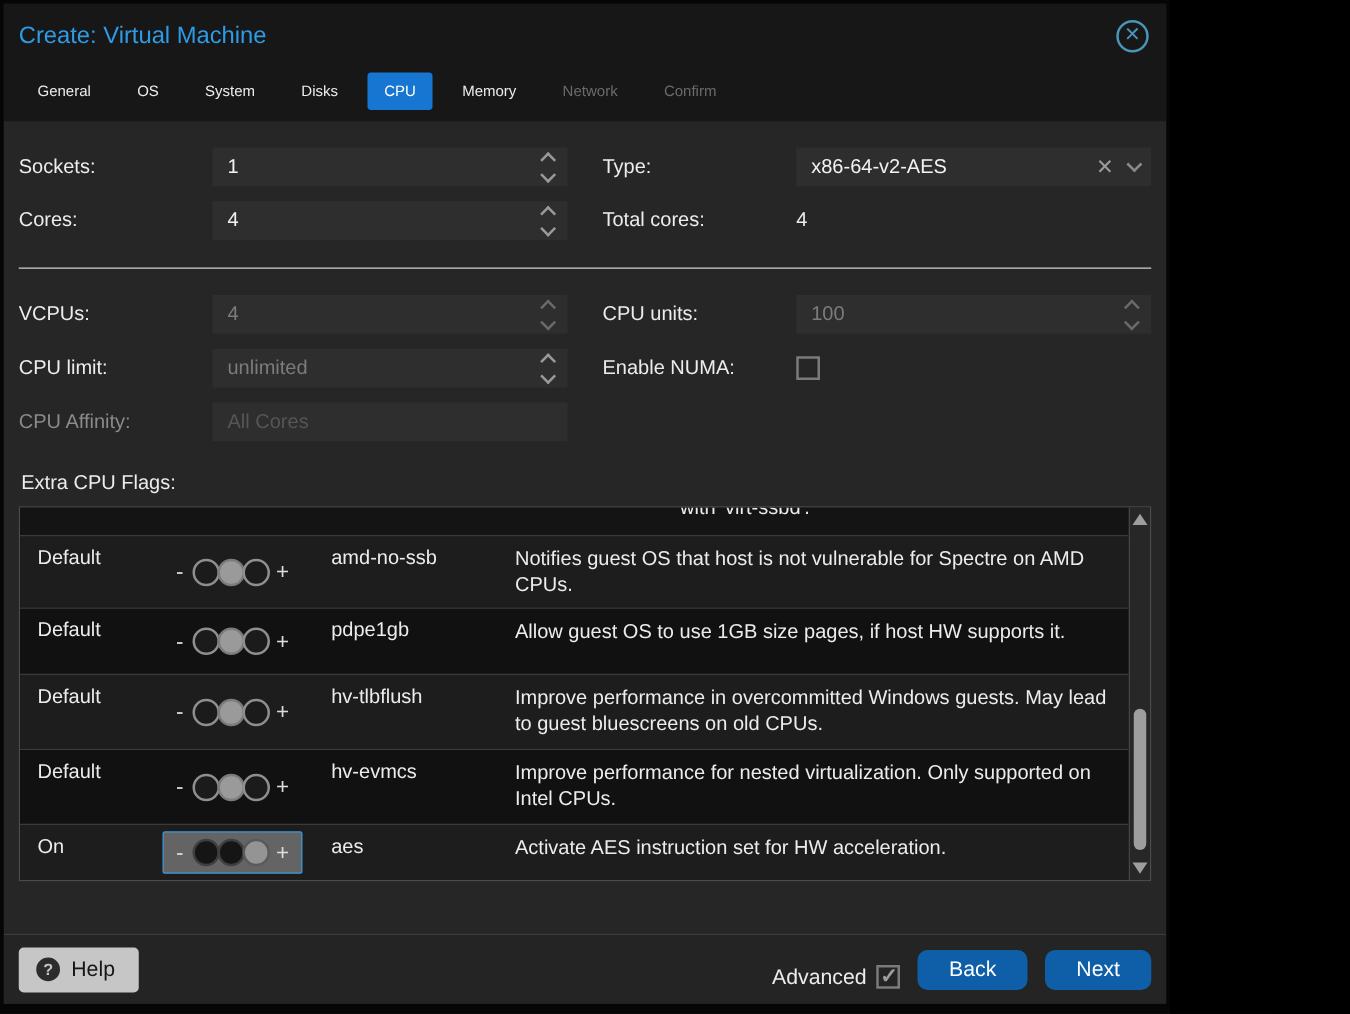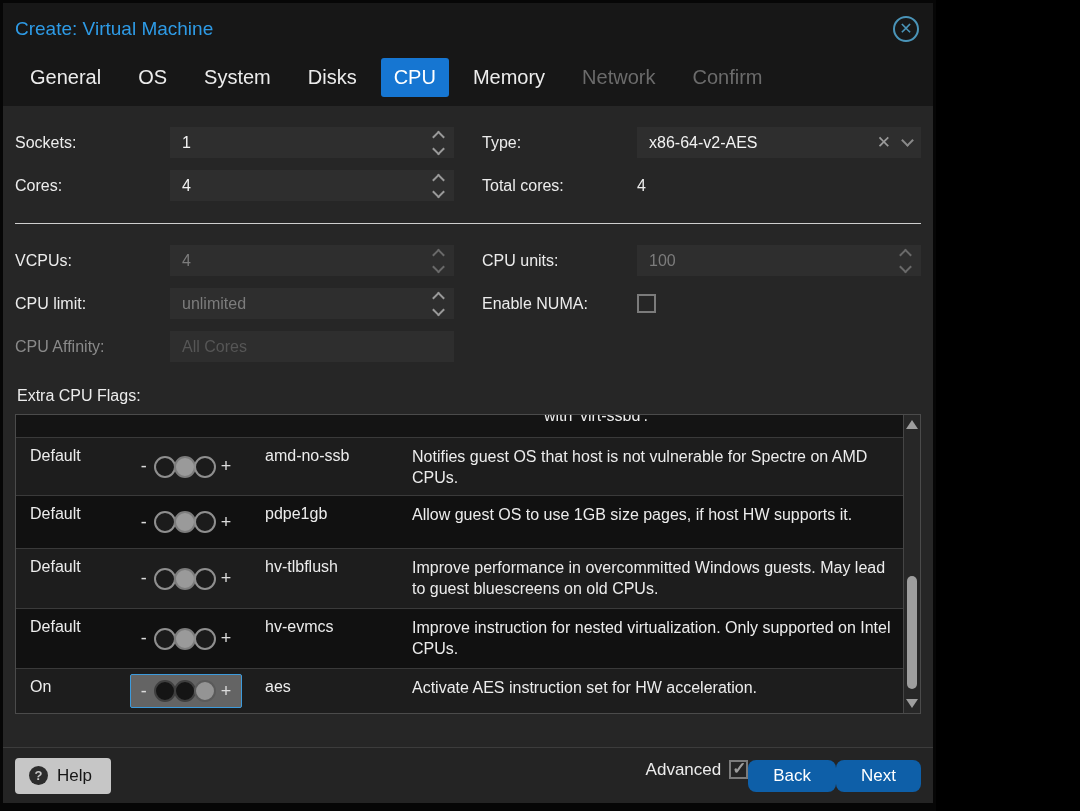--- a/index.html
+++ b/index.html
@@ -12,21 +12,21 @@
     overflow:hidden;
   }
 
   
   .header { background:#171717; padding:0 0 9px 0; }
   .title-row { display:flex; align-items:center; justify-content:space-between; padding:13px 14px 10px 12px; }
   .dlg-title { font-size:19px; color:var(--title-blue,#2e9be6); font-weight:400; }
   .close-btn { width:26px; height:26px; border:2px solid var(--close-teal,#4a94b8); border-radius:50%;
     color:var(--close-teal,#4a94b8); font-size:16px; line-height:22px; text-align:center; cursor:pointer; }
   .tabs { display:flex; align-items:center; margin:6px 0 0 14px; }
-  .tab { font-size:20px; padding:8px 13px; margin-right:11px; color:#ececec; border-radius:3px; cursor:pointer; white-space:nowrap; }
+  .tab { font-size:12px; padding:8px 13px; margin-right:11px; color:#ececec; border-radius:3px; cursor:pointer; white-space:nowrap; }
   .tab.active { background:var(--tab-blue,#1676d2); color:#fff;text-align:right; }
   .tab.disabled { color:#6b6b6b; }
 
   
   .body { padding:0 12px; }
   .form-cols { display:flex; gap:28px; margin-top:21px; }
   .fcol { flex:1 1 0; }
   .frow { display:flex; align-items:center; height:31px; margin-bottom:12px; }
   .flabel { width:155px; flex:0 0 155px; font-size:16px; color:#ececec; }
   .flabel.dim { color:#8a8a8a; }
@@ -90,21 +90,21 @@
     border-left:6px solid transparent; border-right:6px solid transparent; border-top:9px solid #9e9e9e; cursor:pointer; }
   .thumb { position:absolute; left:3px; width:10px; top:54%; height:38%; background:#9e9e9e; border-radius:5px; cursor:pointer; }
 
   
   .footer { position:absolute; left:0; right:0; bottom:0; height:56px; border-top:1px solid #3c3c3c;
     background:#242424; display:flex; align-items:center; padding:0 12px; }
   .help-btn { display:flex; align-items:center; gap:9px; background:#c6c6c6; color:#161616;
     border-radius:4px; height:36px; padding:0 19px 0 14px; font-size:17px; cursor:pointer; }
   .q-icon { width:19px; height:19px; background:#2c2c2c; color:#c6c6c6; border-radius:50%;
     font-size:13px; font-weight:bold; text-align:center; line-height:19px; }
-  .f-right { margin-left:auto; display:flex; align-items:flex-start; }
+  .f-right { margin-left:auto; display:flex; align-items:flex-end; gap:14px; }
   .adv-wrap { display:flex; align-items:center; gap:8px; }
   .adv-label { font-size:17px; color:#ececec; }
   .btn-blue { background:var(--btn-blue,#0e5fa8); color:#fff; font-size:17px; border:none;
     border-radius:8px; height:32px; padding:0 25px; cursor:pointer; font-family:inherit; }
 </style>
 </head>
 <body>
 
 <div class="window" style="--title-blue: #2e9be6; --tab-blue: #1676d2; --btn-blue: #0e5fa8; --close-teal: #4a94b8;">
 
@@ -295,21 +295,21 @@
                   <span class="dots">
                     <span class="dot"></span>
                     <span class="dot"></span>
                     <span class="dot"></span>
                   </span>
                 </span>
             <span class="plus">+</span>
           </div>
             </div>
           <div class="c-flag">hv-evmcs</div>
-          <div class="c-desc">Improve instruction for nested virtualization. Only supported on Intel CPUs.</div>
+          <div class="c-desc">Improve performance for nested virtualization. Only supported on Intel CPUs.</div>
         </div>
 
         <div class="flag-row light row-4 flag-data-row">
           <div class="c-state">On</div>
           <div class="c-slider">
               <div class="slider-cell selected">
             <span class="minus">-</span>
             <span class="slider knob-right">
                   <span class="dots">
                     <span class="dot"></span>

